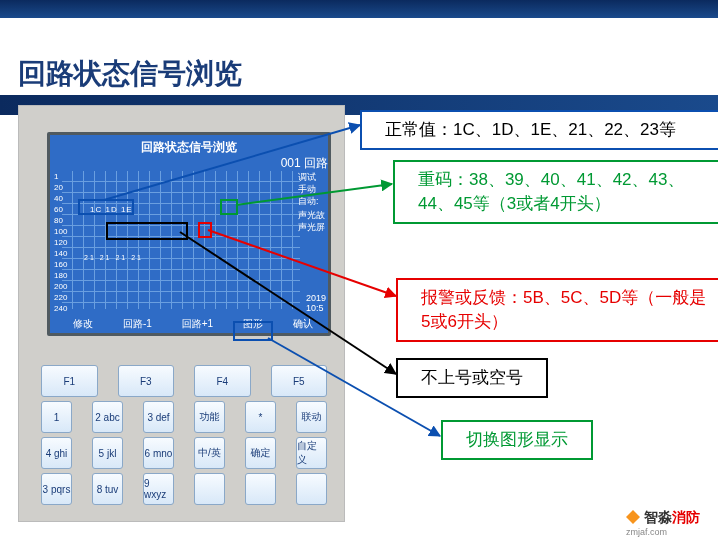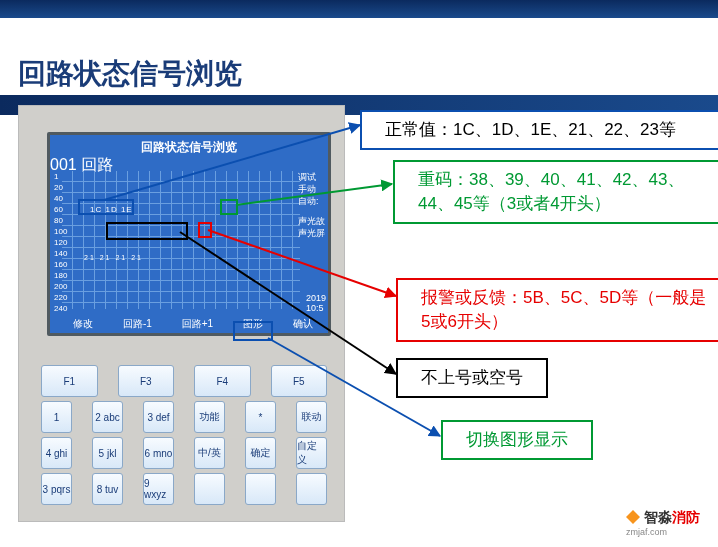--- a/index.html
+++ b/index.html
@@ -2,21 +2,21 @@
 <html><head>
 <meta charset="utf-8">
 <style>
   body{margin:0;font-family:"Microsoft YaHei",SimSun,sans-serif;background:#fff;width:718px;height:547px;position:relative;overflow:hidden}
   .topbar{position:absolute;top:0;left:0;right:0;height:18px;background:linear-gradient(to bottom,#0b2a5e,#1a4a8c)}
   .title{position:absolute;top:55px;left:18px;color:#1a3c78;font-size:28px;font-weight:bold}
   .bluebar{position:absolute;top:95px;left:0;right:0;height:20px;background:linear-gradient(to right,#0b2a5e,#1a4a8c)}
   .device{position:absolute;top:105px;left:18px;width:325px;height:415px;background:#d0cfcb;border:1px solid #bbb}
   .screen{position:absolute;top:26px;left:28px;width:278px;height:198px;background:#2f6cc6;border:3px solid #505a60;border-radius:2px}
   .scr-title{position:absolute;top:4px;left:0;right:0;text-align:center;color:#fff;font-size:12px;font-weight:bold}
-  .scr-sub{position:absolute;top:20px;left:0;right:0;text-align:left;color:#fff;font-size:16px}
+  .scr-sub{position:absolute;top:20px;left:0;right:0;text-align:right;color:#fff;font-size:12px}
   .grid{position:absolute;top:36px;left:12px;right:28px;bottom:24px;background:repeating-linear-gradient(to bottom,transparent 0,transparent 10px,#6a9fe0 10px,#6a9fe0 11px),repeating-linear-gradient(to right,transparent 0,transparent 10px,#6a9fe0 10px,#6a9fe0 11px)}
   .side{position:absolute;right:2px;top:36px;width:28px;color:#fff;font-size:9px;line-height:12px}
   .time{position:absolute;right:2px;bottom:20px;color:#fff;font-size:9px;line-height:10px}
   .fkeys{position:absolute;bottom:2px;left:8px;right:0;color:#fff;font-size:10px;display:flex;justify-content:space-around}
   .mk{position:absolute;background:transparent}
   .mk-blue{border:2px solid #0b4fb0}
   .mk-green{border:2px solid #009933}
   .mk-red{border:2px solid #e60000}
   .mk-black{border:2px solid #000}
   .data1{position:absolute;top:70px;left:40px;color:#fff;font-size:8px;letter-spacing:1px}
@@ -59,21 +59,21 @@
 180
 200
 220
 240</div>
     <div class="data1">1C 1D 1E</div>
     <div class="data2">21 21 21 21</div>
     <div class="side">
       <div>调试</div>
       <div>手动</div>
       <div>自动:</div>
-      <div style="margin-top:8px">声光故</div>
+      <div style="margin-top:2px">声光故</div>
       <div>声光屏</div>
     </div>
     <div class="time" style="white-space:pre">2019
 10:5</div>
     <div class="fkeys">
       <span>修改</span>
       <span>回路-1</span>
       <span>回路+1</span>
       <span>图形</span>
       <span>确认</span>

